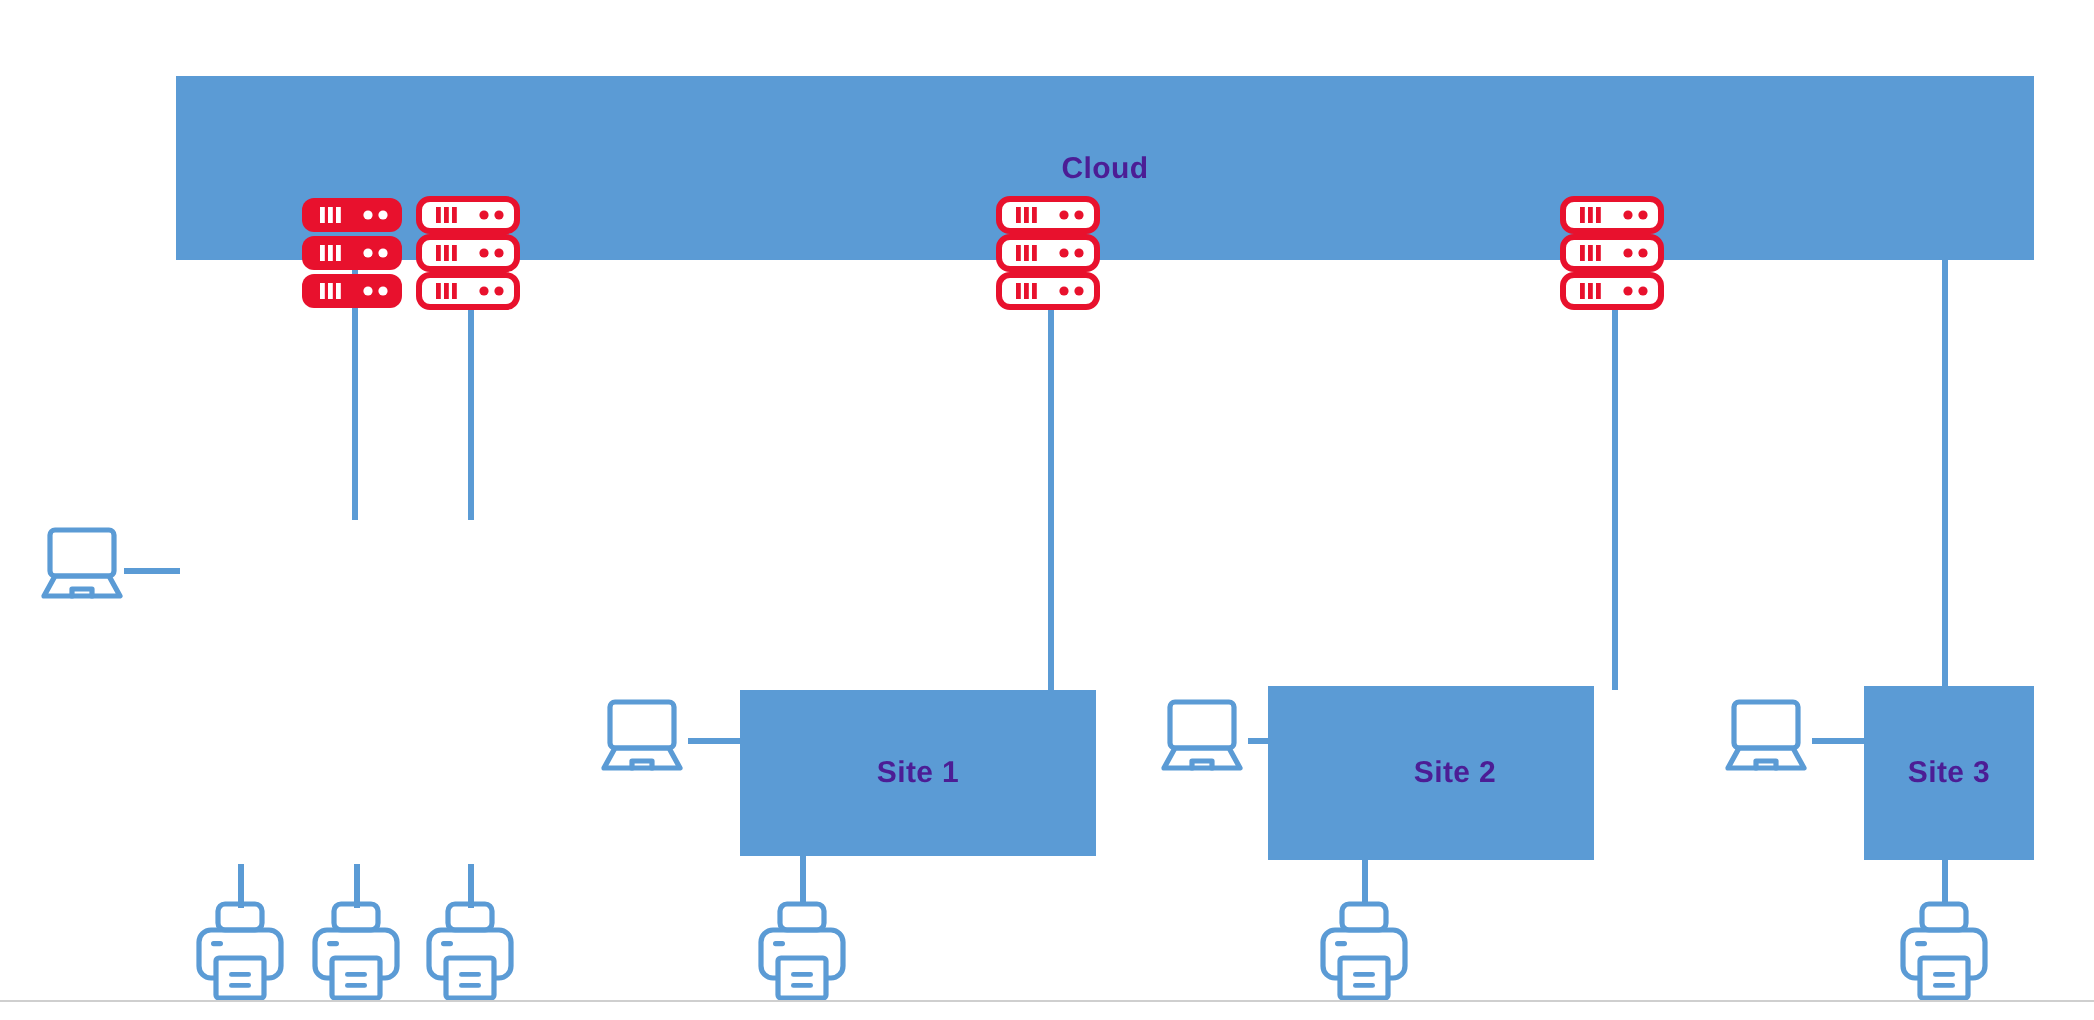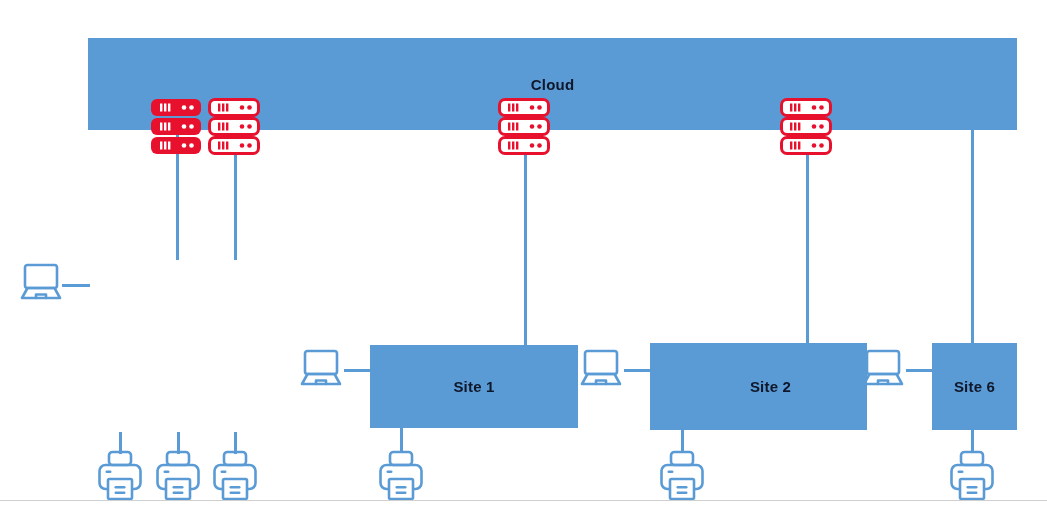--- a/index.html
+++ b/index.html
@@ -22,21 +22,21 @@
   
   .node-box {
     position: absolute;
     background: #5B9BD5;
     display: flex;
     align-items: center;
     justify-content: center;
     box-sizing: border-box;
   }
   .node-label {
-    color: #0f172a;
+    color: #4c1d95;
     font-family: "Liberation Sans", sans-serif;
     font-size: 15px;
     font-weight: bold;
     letter-spacing: 0.2px;
     line-height: 1;
     text-align: center;
     user-select: none;
   }
   .cloud-label {
     font-size: 15px;
@@ -253,21 +253,21 @@
   <div class="icon-wrap" style="left:298px; top:348px;">
     <svg width="46" height="42" viewBox="0 0 46 42" aria-hidden="true">
       <g fill="none" stroke="#5B9BD5" stroke-width="2.6" stroke-linejoin="round" stroke-linecap="round">
         <rect x="7" y="3" width="32" height="23" rx="2.5"></rect>
         <path d="M4 36 L9.5 26 L36.5 26 L42 36 Z"></path>
         <path d="M18 36 L18 32.5 L28 32.5 L28 36"></path>
       </g>
     </svg>
   </div>
 
-  <div class="node-box" style="left:370px; top:345px; width:208px; height:83px;">
+  <div class="node-box" style="left:370px; top:345px; width:178px; height:83px;">
     <span class="node-label">Site 1</span>
   </div>
 
   <div class="link-v" style="left:400px; top:428px; height:24px;"></div>
 
   <div class="icon-wrap" style="left:378px; top:450px;">
     <svg width="46" height="52" viewBox="0 0 46 52" aria-hidden="true">
       <g fill="none" stroke="#5B9BD5" stroke-width="2.6" stroke-linejoin="round" stroke-linecap="round">
         <rect x="12" y="2" width="22" height="13" rx="3.5"></rect>
         <rect x="2.5" y="15" width="41" height="24" rx="6"></rect>
@@ -284,21 +284,21 @@
   <div class="icon-wrap" style="left:578px; top:348px;">
     <svg width="46" height="42" viewBox="0 0 46 42" aria-hidden="true">
       <g fill="none" stroke="#5B9BD5" stroke-width="2.6" stroke-linejoin="round" stroke-linecap="round">
         <rect x="7" y="3" width="32" height="23" rx="2.5"></rect>
         <path d="M4 36 L9.5 26 L36.5 26 L42 36 Z"></path>
         <path d="M18 36 L18 32.5 L28 32.5 L28 36"></path>
       </g>
     </svg>
   </div>
 
-  <div class="node-box" style="left:650px; top:343px; width:217px; height:87px;padding-left:24px;">
+  <div class="node-box" style="left:634px; top:343px; width:163px; height:87px;padding-left:24px;">
     <span class="node-label">Site 2</span>
   </div>
 
   <div class="link-v" style="left:681px; top:430px; height:22px;"></div>
 
   <div class="icon-wrap" style="left:659px; top:450px;">
     <svg width="46" height="52" viewBox="0 0 46 52" aria-hidden="true">
       <g fill="none" stroke="#5B9BD5" stroke-width="2.6" stroke-linejoin="round" stroke-linecap="round">
         <rect x="12" y="2" width="22" height="13" rx="3.5"></rect>
         <rect x="2.5" y="15" width="41" height="24" rx="6"></rect>
@@ -316,21 +316,21 @@
     <svg width="46" height="42" viewBox="0 0 46 42" aria-hidden="true">
       <g fill="none" stroke="#5B9BD5" stroke-width="2.6" stroke-linejoin="round" stroke-linecap="round">
         <rect x="7" y="3" width="32" height="23" rx="2.5"></rect>
         <path d="M4 36 L9.5 26 L36.5 26 L42 36 Z"></path>
         <path d="M18 36 L18 32.5 L28 32.5 L28 36"></path>
       </g>
     </svg>
   </div>
 
   <div class="node-box" style="left:932px; top:343px; width:85px; height:87px;">
-    <span class="node-label">Site 6</span>
+    <span class="node-label">Site 3</span>
   </div>
 
   <div class="link-v" style="left:971px; top:430px; height:22px;"></div>
 
   <div class="icon-wrap" style="left:949px; top:450px;">
     <svg width="46" height="52" viewBox="0 0 46 52" aria-hidden="true">
       <g fill="none" stroke="#5B9BD5" stroke-width="2.6" stroke-linejoin="round" stroke-linecap="round">
         <rect x="12" y="2" width="22" height="13" rx="3.5"></rect>
         <rect x="2.5" y="15" width="41" height="24" rx="6"></rect>
         <rect x="8.5" y="20.5" width="6" height="2.6" rx="1.3" fill="#5B9BD5" stroke="none"></rect>

